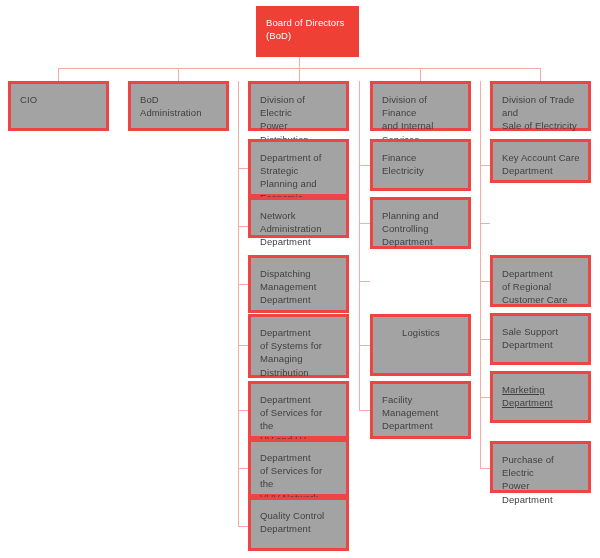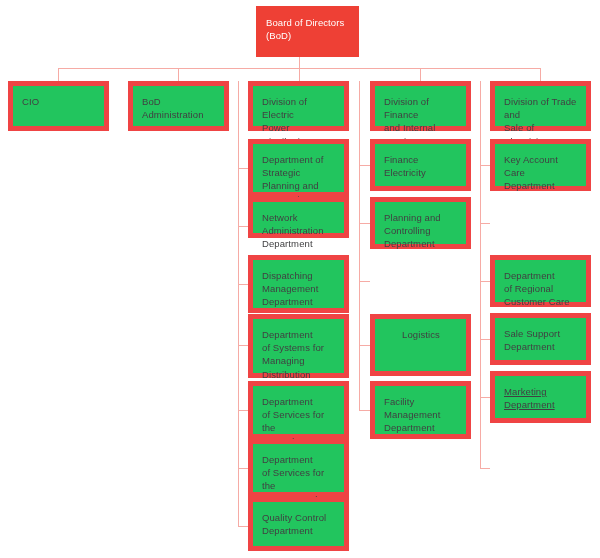--- a/index.html
+++ b/index.html
@@ -14,22 +14,22 @@
   #chart-root {
     position: relative;
     width: 600px;
     height: 558px;
     background: #ffffff;
     overflow: hidden;
   }
   .node {
     position: absolute;
     box-sizing: border-box;
-    background: #22c55e;
-    border: 5px solid #ef4444;
+    background: #a3a3a3;
+    border: 3px solid #ef4444;
     color: #414042;
     font-size: 9.5px;
     line-height: 13.2px;
     padding: 9px 8px 6px 9px;
     letter-spacing: 0.1px;
     white-space: pre-line;
   }
   .node.root {
     background: #ee4035;
     border: 1px solid #ee4035;
@@ -123,23 +123,25 @@
   <div class="node" style="left:370px; top:139px; width:101px; height:52px;">Finance
 Electricity</div>
   <div class="node" style="left:370px; top:197px; width:101px; height:52px;">Planning and
 Controlling
 Department</div>
   <div class="node" style="left:370px; top:314px; width:101px; height:62px;text-align:center;">Logistics</div>
   <div class="node" style="left:370px; top:381px; width:101px; height:58px;">Facility
 Management
 Department</div>
 
-  <div class="node" style="left:490px; top:139px; width:101px; height:52px;">Key Account Care
+  <div class="node" style="left:490px; top:139px; width:101px; height:44px;">Key Account Care
 Department</div>
   <div class="node" style="left:490px; top:255px; width:101px; height:52px;">Department
 of Regional
 Customer Care</div>
   <div class="node" style="left:490px; top:313px; width:101px; height:52px;">Sale Support
 Department</div>
   <div class="node" style="left:490px; top:371px; width:101px; height:52px;text-decoration:underline;">Marketing
 Department</div>
+  <div class="node" style="left:490px; top:441px; width:101px; height:52px;">Purchase of Electric
+Power Department</div>
 
 </div>
 
 </body></html>

